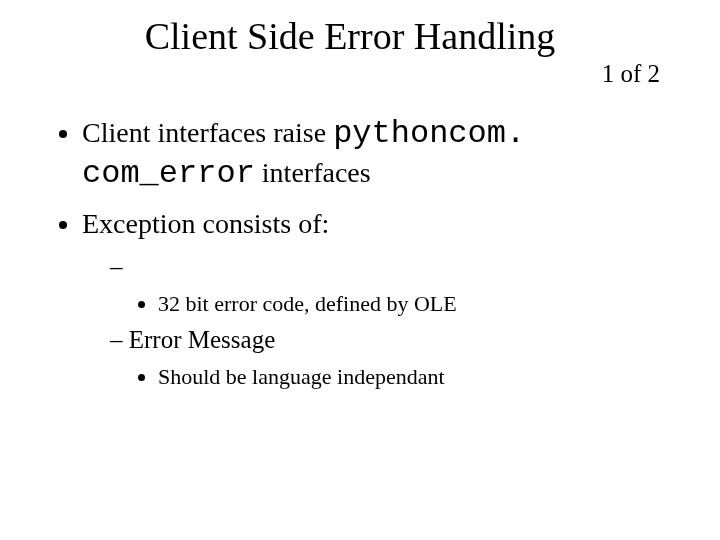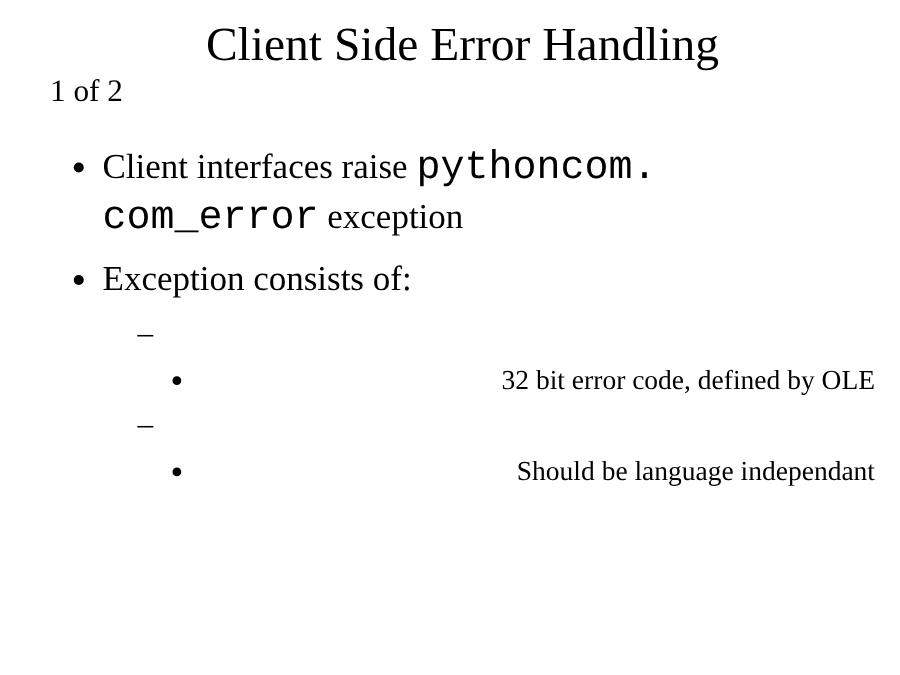--- a/index.html
+++ b/index.html
@@ -7,30 +7,30 @@
       padding: 0;
       width: 720px;
       height: 540px;
       background: #ffffff;
       font-family: "Times New Roman", Times, serif;
       color: #000000;
       box-sizing: border-box;
       overflow: hidden;
     }
     .slide {
-      padding: 14px 20px 20px 40px;
+      padding: 14px 60px 20px 40px;
     }
     .title {
       text-align: center;
       font-size: 38px;
       margin: 0;
       font-weight: normal;
     }
     .subtitle {
-      text-align: left;
+      text-align: right;
       font-size: 25px;
       margin: 2px 0 26px 0;
     }
     ul.level1 {
       list-style-type: disc;
       padding-left: 42px;
       margin: 0;
     }
     ul.level1 > li {
       font-size: 28px;
@@ -47,21 +47,20 @@
       margin-bottom: 6px;
       line-height: 1.3;
     }
     ul.level2 > li::before {
       content: "– ";
     }
     ul.level3 {
       list-style-type: disc;
       padding-left: 48px;
       margin: 6px 0 6px 0;
-      text-align: right;
     }
     ul.level3 > li {
       font-size: 22px;
       margin-bottom: 4px;
       line-height: 1.3;
     }
     ul.level3 > li::before {
       content: "";
     }
     .mono {
@@ -71,31 +70,32 @@
   </style>
 </head>
 <body>
 
 <div class="slide">
   <h1 class="title">Client Side Error Handling</h1>
   <div class="subtitle">1 of 2</div>
 
   <ul class="level1">
     <li>
-      <span>Client interfaces raise </span><span class="mono">pythoncom. com_error</span><span> exception</span>
+      <span>Client interfaces raise </span><span class="mono">pythoncom. com_error</span><span> interfaces</span>
     </li>
     <li>
       <span>Exception consists of:</span>
       <ul class="level2">
         <li>
           <ul class="level3">
             <li>32 bit error code, defined by OLE</li>
           </ul>
         </li>
         <li>
+          <span>Error Message</span>
           <ul class="level3">
             <li>Should be language independant</li>
           </ul>
         </li>
       </ul>
     </li>
   </ul>
 </div>
 
 </body></html>

